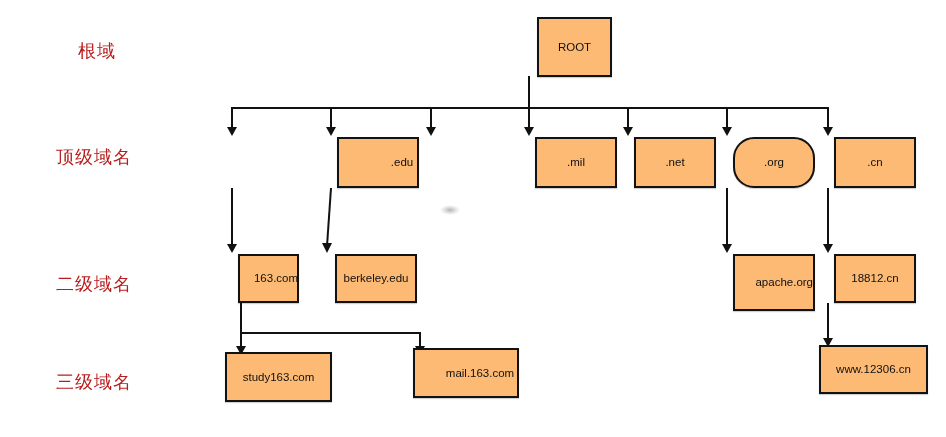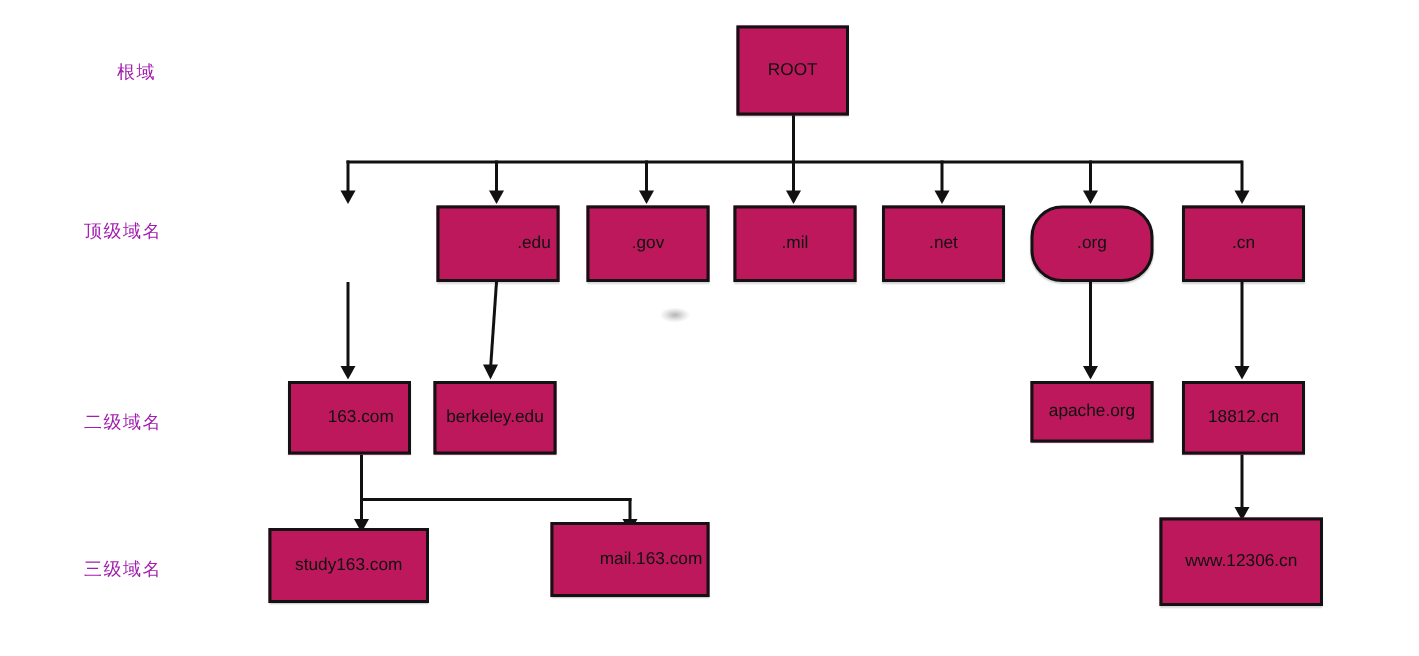--- a/index.html
+++ b/index.html
@@ -12,42 +12,43 @@
     width: 946px;
     height: 437px;
     background: #ffffff;
     font-family: "Liberation Sans", "DejaVu Sans", sans-serif;
     overflow: hidden;
   }
 
   
   .row-label {
     position: absolute;
-    color: #a21caf;
-    font-size: 12px;
+    color: #b91c1c;
+    font-size: 18px;
     line-height: 1;
     letter-spacing: 1px;
     white-space: nowrap;
   }
 
   
   .node {
     position: absolute;
     box-sizing: border-box;
-    background: #be185d;
+    background: #fdba74;
     border: 2px solid #121212;
     display: flex;
     align-items: center;
     justify-content: center;
     color: #101010;
     font-size: 11.5px;
     line-height: 1.1;
     text-align: center;
     white-space: nowrap;
     box-shadow: 0 1px 1px rgba(0,0,0,0.18);
+    margin-left: 46px;
   }
   .node .node-text { pointer-events: none; }
 
   
   .conn-v, .conn-h {
     position: absolute;
     background: #111111;
   }
   .conn-v { width: 2px; }
   .conn-h { height: 2px; }
@@ -143,61 +144,58 @@
 
   <div class="node" style="left:491px; top:17px; width:75px; height:60px;">
     <span class="node-text">ROOT</span>
   </div>
 
 
   <div class="node" style="left:291px; top:137px; width:82px; height:51px;padding-left:48px;">
     <span class="node-text">.edu</span>
   </div>
 
-  <div class="node" style="left:391px; top:137px; width:82px; height:51px;">
-    <span class="node-text">.gov</span>
-  </div>
 
   <div class="node" style="left:489px; top:137px; width:82px; height:51px;">
     <span class="node-text">.mil</span>
   </div>
 
   <div class="node" style="left:588px; top:137px; width:82px; height:51px;">
     <span class="node-text">.net</span>
   </div>
 
   <div class="node" style="left:687px; top:137px; width:82px; height:51px;border-radius:21px;">
     <span class="node-text">.org</span>
   </div>
 
   <div class="node" style="left:788px; top:137px; width:82px; height:51px;">
     <span class="node-text">.cn</span>
   </div>
 
-  <div class="node" style="left:192px; top:254px; width:82px; height:49px;padding-left:15px;">
+  <div class="node" style="left:192px; top:254px; width:61px; height:49px;padding-left:15px;">
     <span class="node-text">163.com</span>
   </div>
 
   <div class="node" style="left:289px; top:254px; width:82px; height:49px;">
     <span class="node-text">berkeley.edu</span>
   </div>
 
-  <div class="node" style="left:687px; top:254px; width:82px; height:41px;">
+  <div class="node" style="left:687px; top:254px; width:82px; height:57px;justify-content:flex-end;">
     <span class="node-text">apache.org</span>
   </div>
 
   <div class="node" style="left:788px; top:254px; width:82px; height:49px;">
     <span class="node-text">18812.cn</span>
   </div>
 
   <div class="node" style="left:179px; top:352px; width:107px; height:50px;">
     <span class="node-text">study163.com</span>
   </div>
 
   <div class="node" style="left:367px; top:348px; width:106px; height:50px;padding-left:28px;">
     <span class="node-text">mail.163.com</span>
   </div>
 
-  <div class="node" style="left:773px; top:345px; width:109px; height:59px;">
+  <div class="node" style="left:773px; top:345px; width:109px; height:49px;">
     <span class="node-text">www.12306.cn</span>
   </div>
 
 </div>
 
 </body></html>

